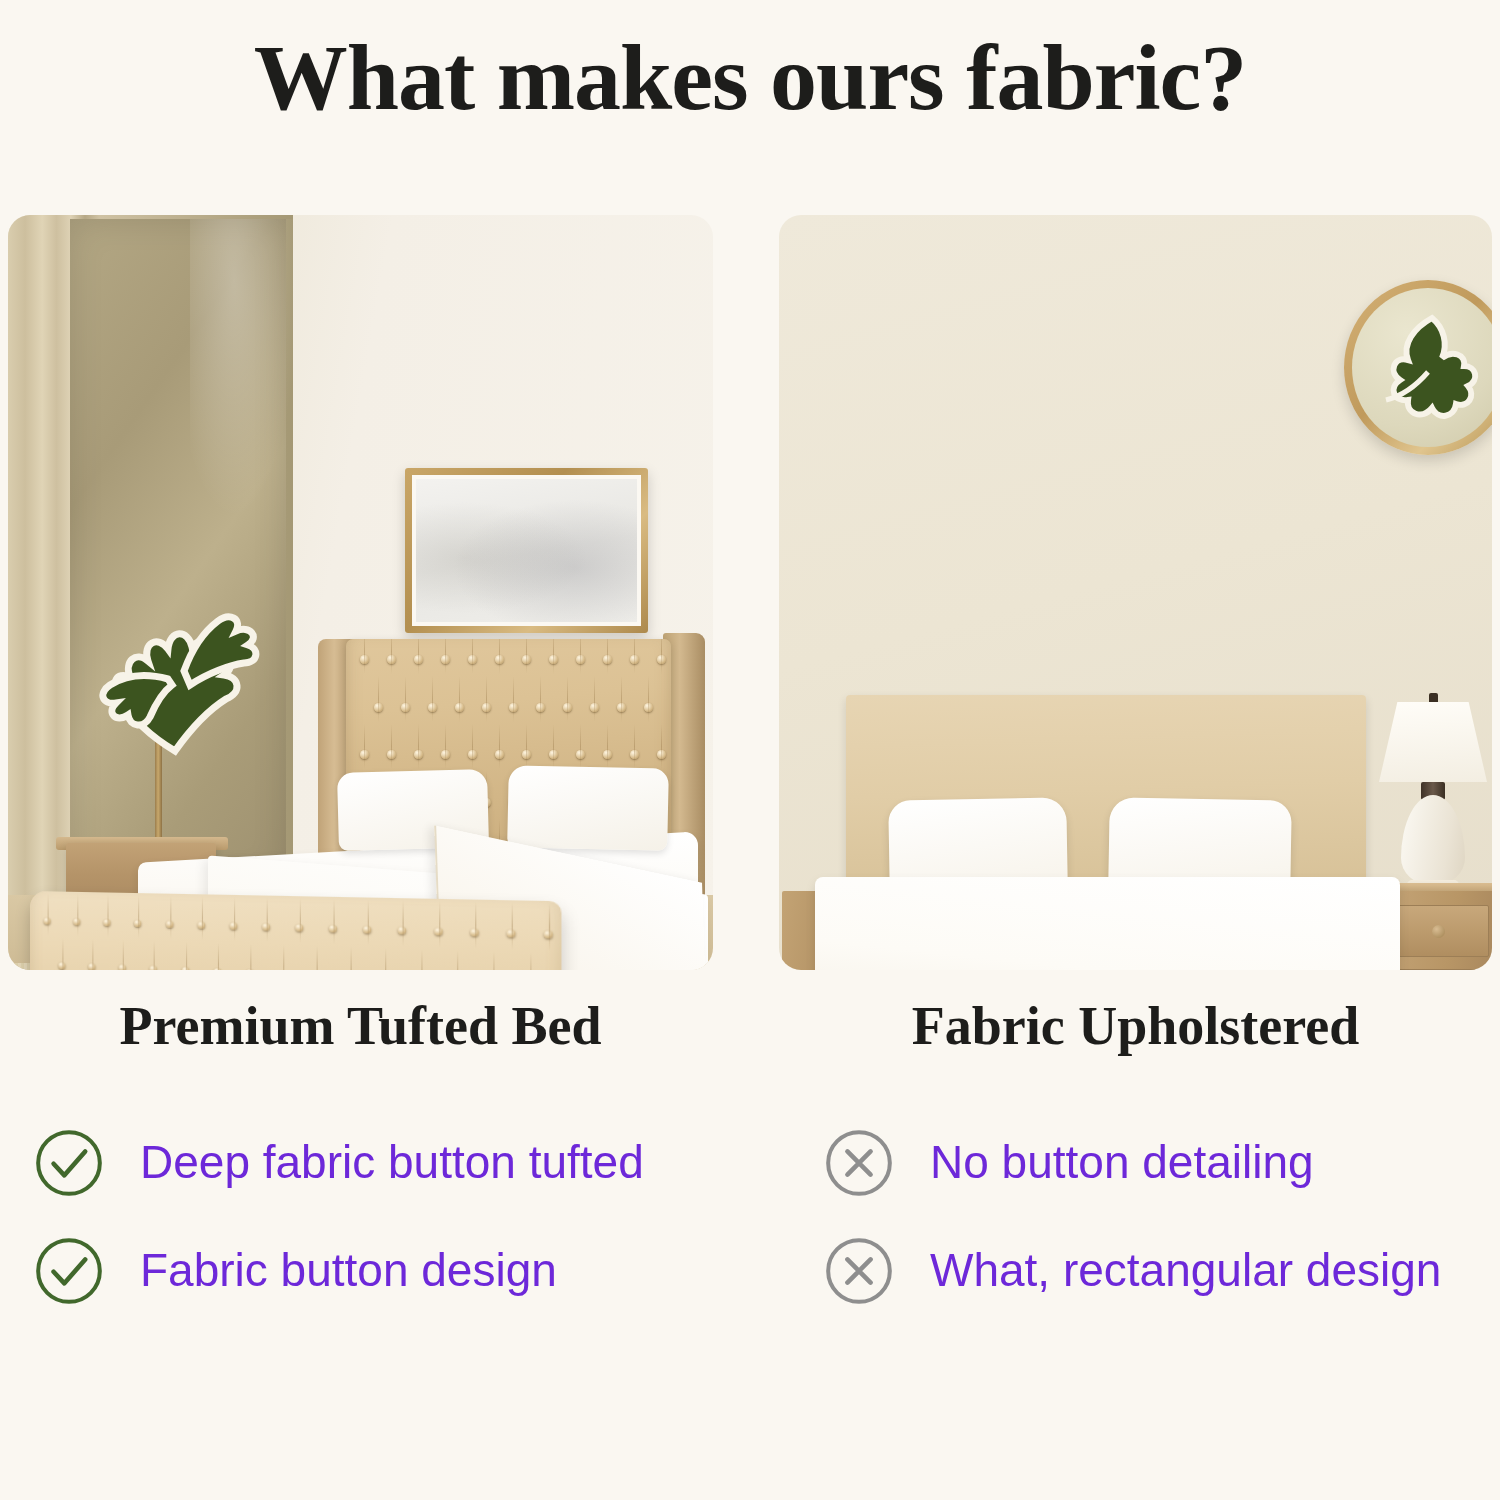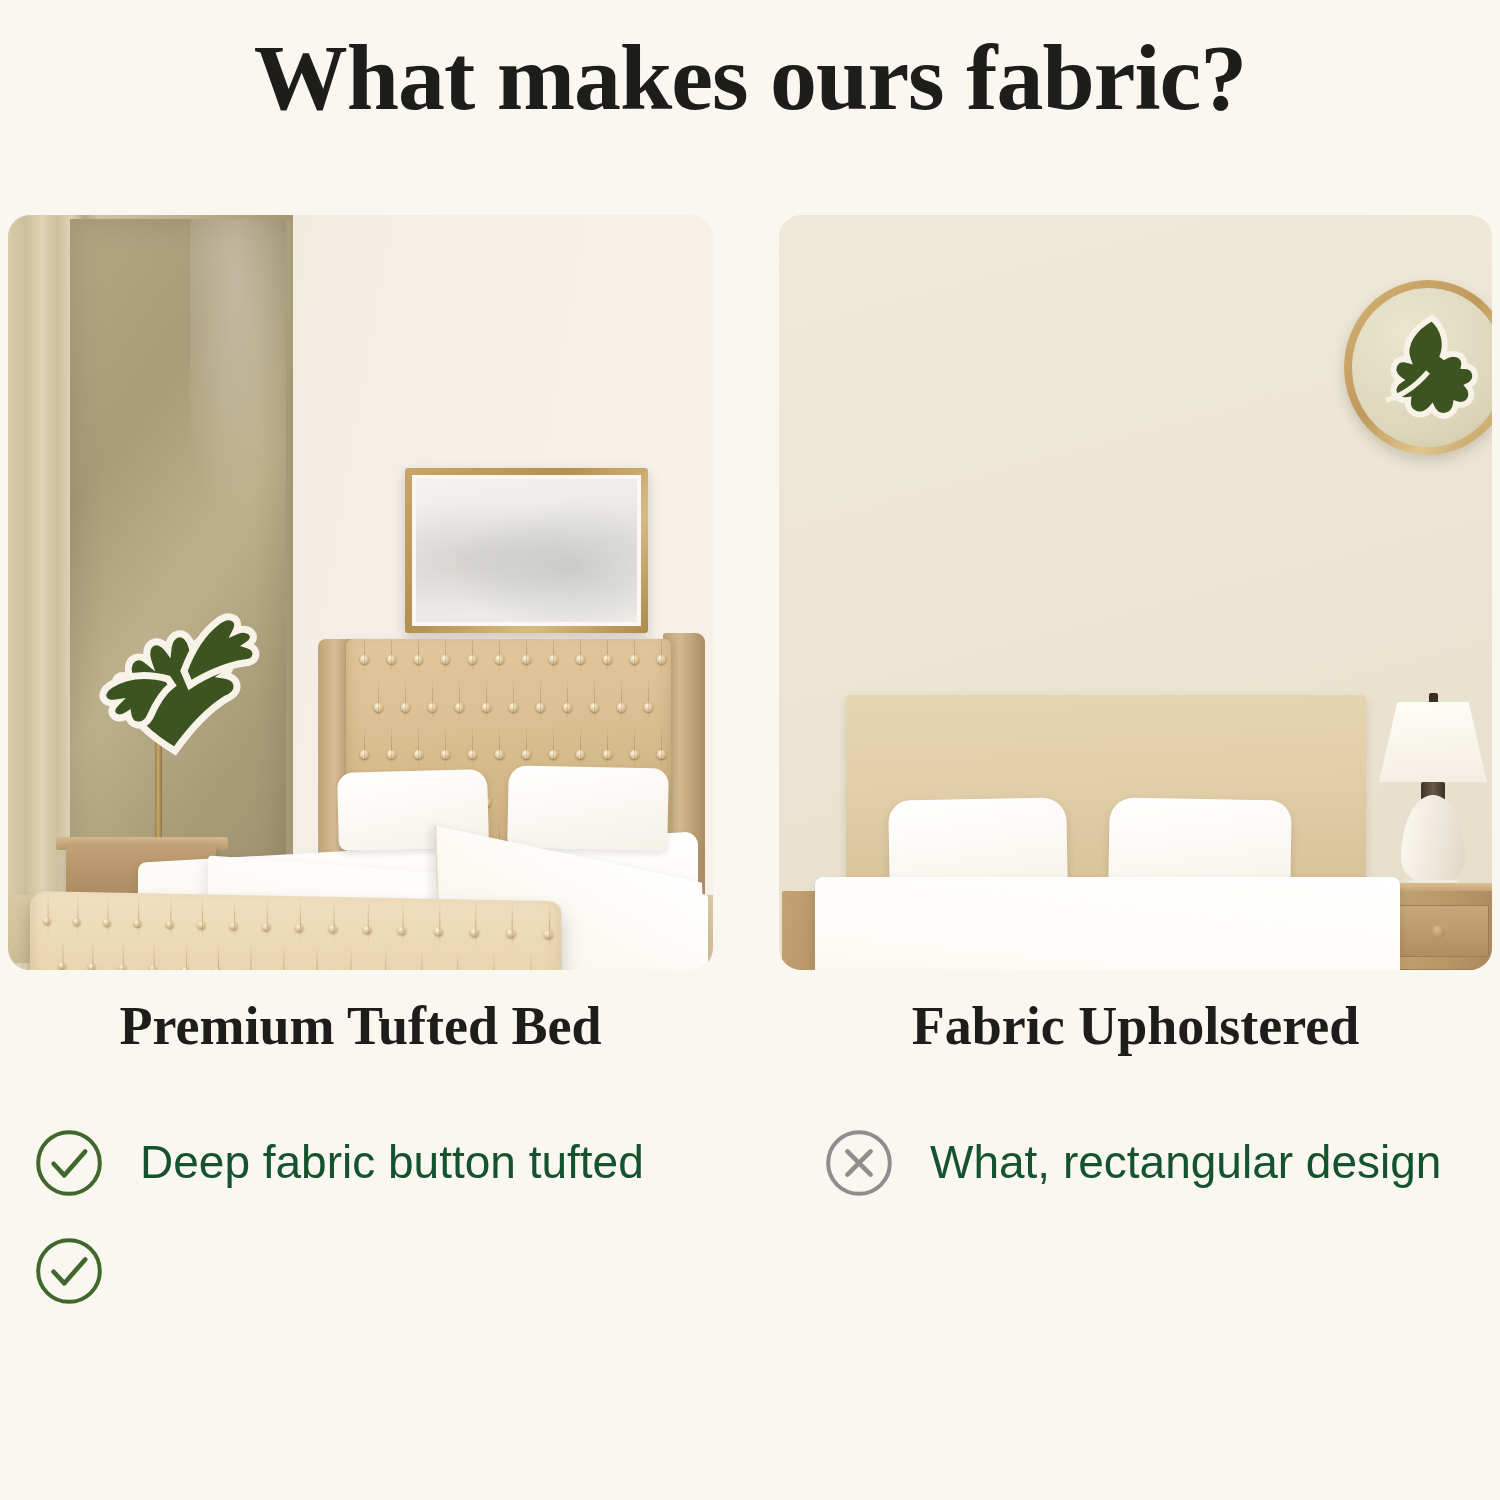--- a/index.html
+++ b/index.html
@@ -304,21 +304,21 @@
   .features-right{ left:822px; width:660px; }
   .feature-row{
     display:flex; align-items:flex-start; gap:34px;
     margin-bottom:38px;
   }
   .feat-icon{ flex:0 0 auto; width:74px; height:74px; margin-top:-4px; }
   .feat-text{
     font-family:"Liberation Sans", sans-serif;
     font-size:46px;
     line-height:1.22;
-    color:#14532d;
+    color:#6d28d9;
     padding-top:4px;
   }
 </style>
 </head>
 <body>
 
 <div class="page-title">What makes ours fabric?</div>
 
 <div class="panel panel-left">
   <div class="l-wall"></div>
@@ -598,26 +598,34 @@
       <path d="M14 24.5 L21 32 L34.5 16.5" fill="none" stroke="#41682C" stroke-width="3" stroke-linecap="round" stroke-linejoin="round"></path>
     </svg>
     <div class="feat-text">Deep fabric button tufted</div>
   </div>
 
   <div class="feature-row">
     <svg class="feat-icon" viewBox="0 0 48 48">
       <circle cx="24" cy="24" r="20" fill="none" stroke="#41682C" stroke-width="2.6"></circle>
       <path d="M14 24.5 L21 32 L34.5 16.5" fill="none" stroke="#41682C" stroke-width="3" stroke-linecap="round" stroke-linejoin="round"></path>
     </svg>
+    <div class="feat-text">Fabric button design</div>
   </div>
 
 </div>
 
 <div class="features features-right">
 
+  <div class="feature-row">
+    <svg class="feat-icon" viewBox="0 0 48 48">
+      <circle cx="24" cy="24" r="20" fill="none" stroke="#8E8E8E" stroke-width="2.6"></circle>
+      <path d="M16.5 16.5 L31.5 31.5 M31.5 16.5 L16.5 31.5" fill="none" stroke="#8E8E8E" stroke-width="3" stroke-linecap="round"></path>
+    </svg>
+    <div class="feat-text">No button detailing</div>
+  </div>
 
   <div class="feature-row">
     <svg class="feat-icon" viewBox="0 0 48 48">
       <circle cx="24" cy="24" r="20" fill="none" stroke="#8E8E8E" stroke-width="2.6"></circle>
       <path d="M16.5 16.5 L31.5 31.5 M31.5 16.5 L16.5 31.5" fill="none" stroke="#8E8E8E" stroke-width="3" stroke-linecap="round"></path>
     </svg>
     <div class="feat-text">What, rectangular design</div>
   </div>
 
 </div>

